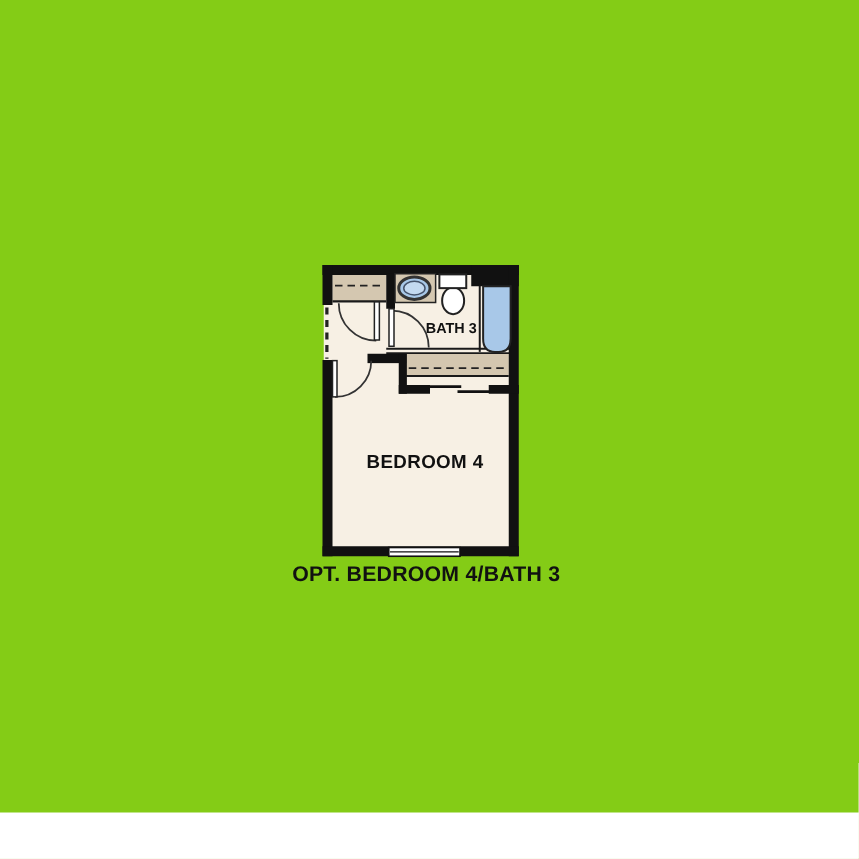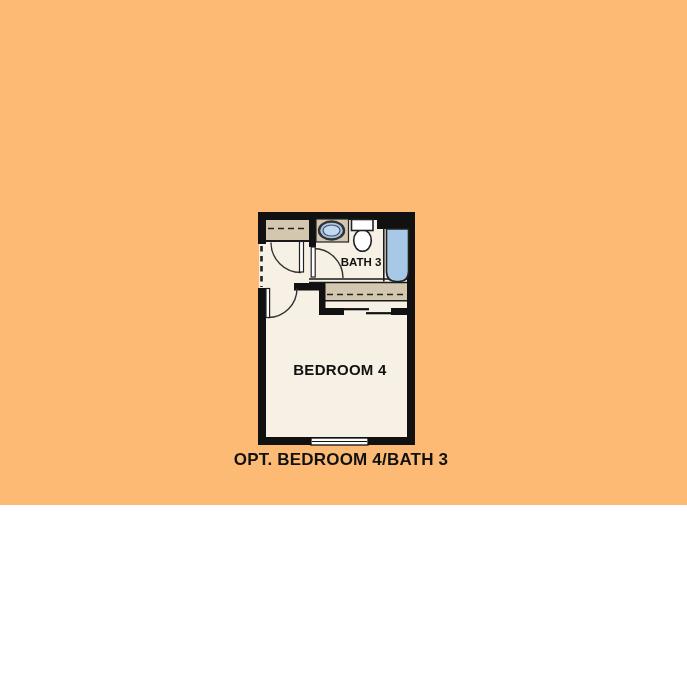--- a/index.html
+++ b/index.html
@@ -7,22 +7,22 @@
     padding: 0;
     background: #ffffff;
     width: 687px;
     height: 687px;
     overflow: hidden;
     font-family: "Liberation Sans", sans-serif;
   }
   .plan-stage {
     position: relative;
     width: 687px;
-    height: 505px;
-    background: #fdba74;
+    height: 650px;
+    background: #84cc16;
   }
   svg { display: block; }
   text {
     font-family: "Liberation Sans", "DejaVu Sans", sans-serif;
     font-weight: bold;
     fill: #111111;
   }
   .room-label  { font-size: 15px; letter-spacing: 0.3px; }
   .bath-label  { font-size: 11.5px; }
   .caption-label { font-size: 17px; letter-spacing: 0.2px; }

